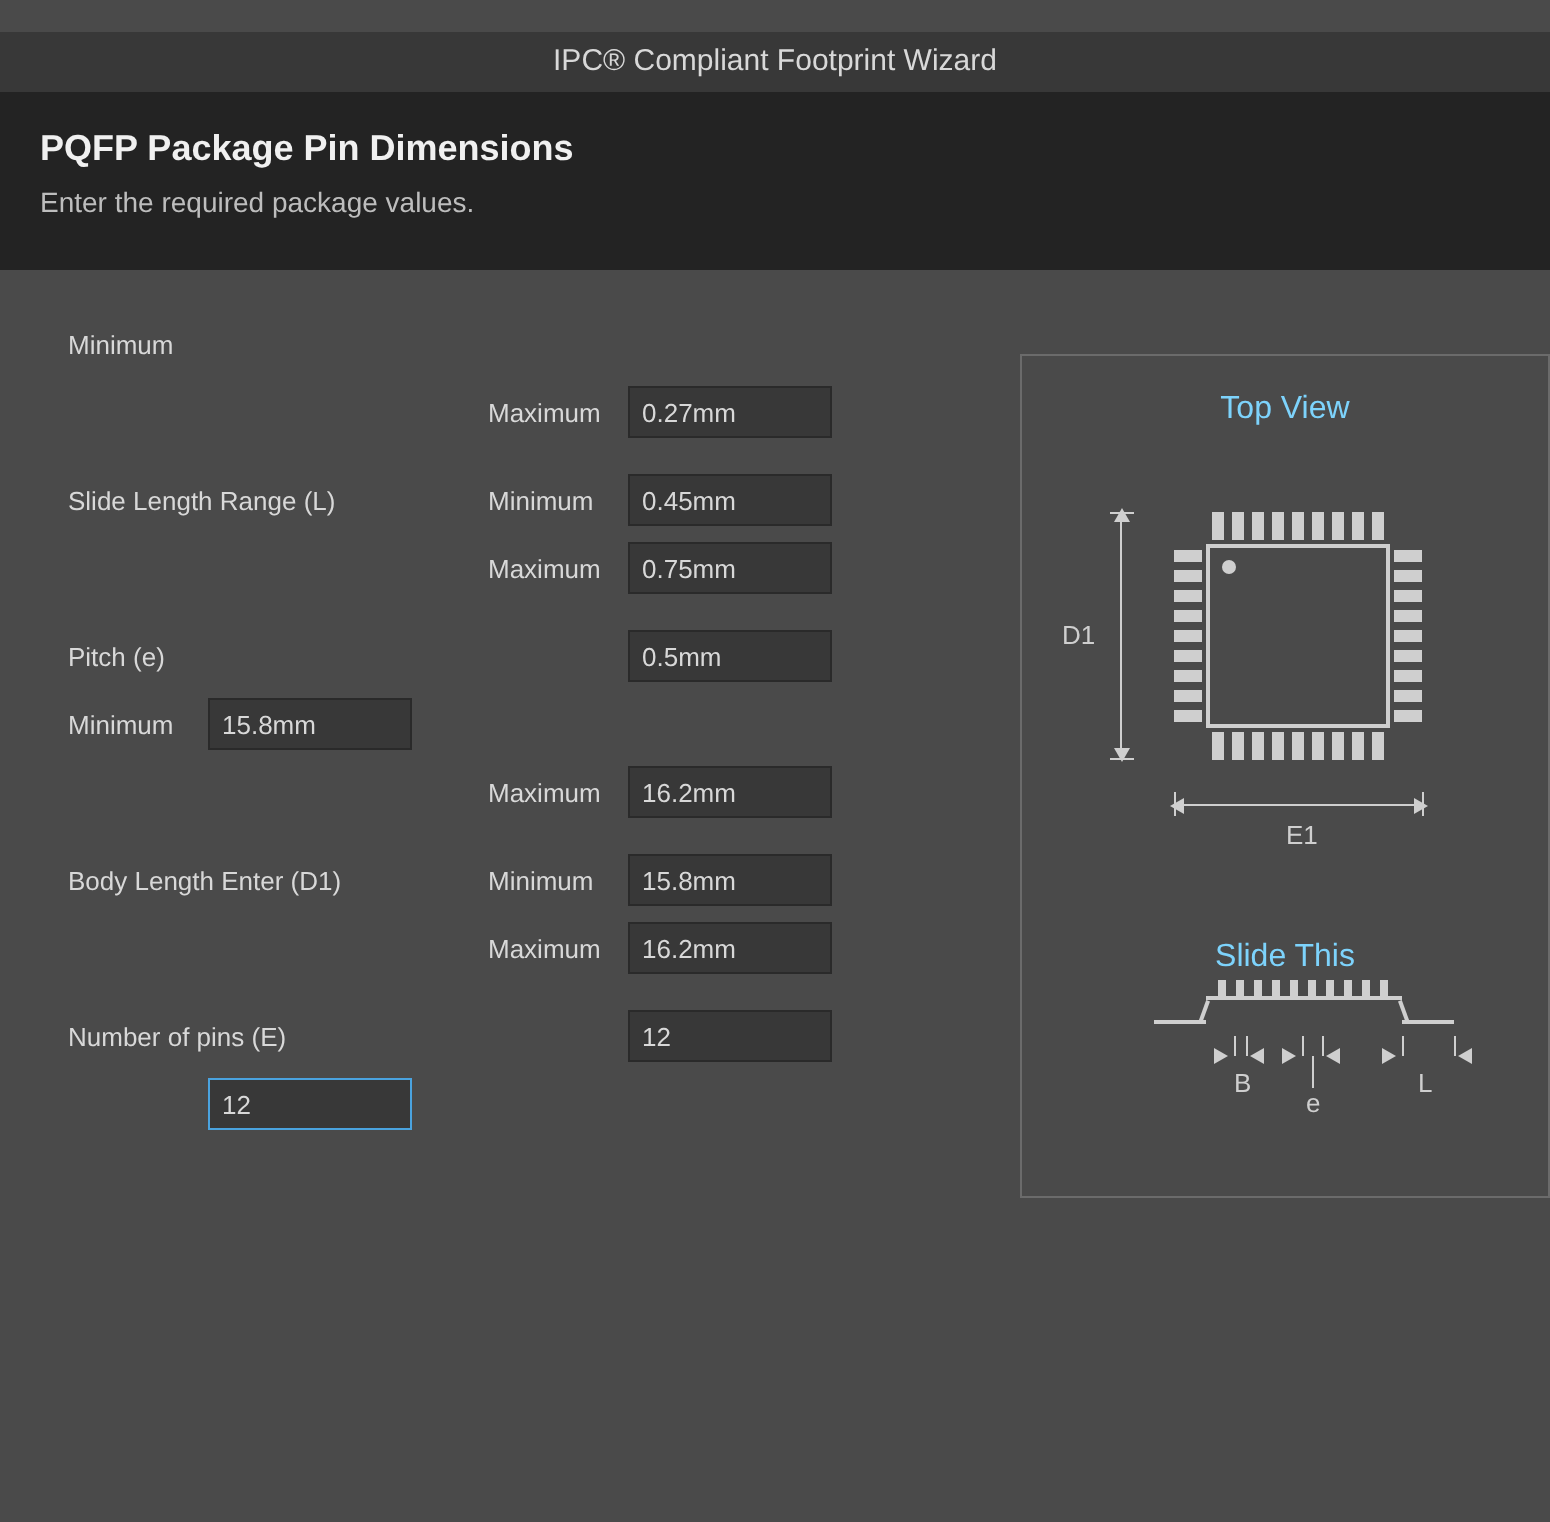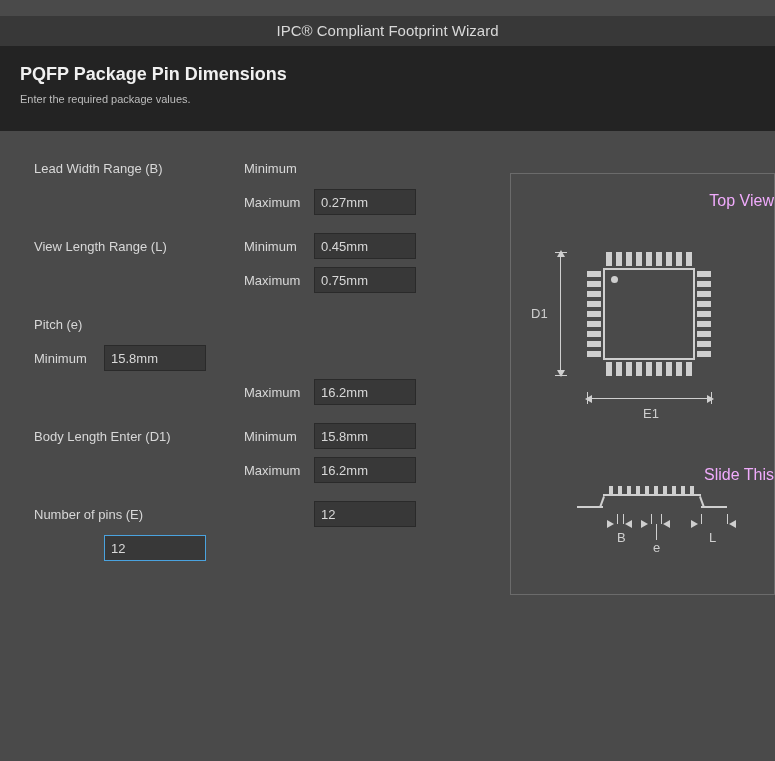--- a/index.html
+++ b/index.html
@@ -29,21 +29,21 @@
     background: #232323;
     padding: 18px 20px 26px 20px;
   }
   .header h1 {
     margin: 0 0 8px 0;
     font-size: 18px;
     font-weight: 700;
     color: #f0f0f0;
   }
   .header .subtitle {
-    font-size: 11px;
+    font-size: 14px;
     color: #bdbdbd;
   }
   .body-area {
     position: relative;
     padding: 20px 0 0 34px;
     height: 620px;
     background: #4a4a4a;
   }
   .form-col {
     width: 470px;
@@ -94,23 +94,23 @@
     top: 42px;
     left: 510px;
     width: 265px;
     height: 422px;
     border: 1px solid #6b6b6b;
     background: #4a4a4a;
     box-sizing: border-box;
     overflow: hidden;
   }
   .preview .view-title {
-    text-align: right;
+    text-align: center;
     font-size: 16px;
-    color: #f0abfc;
+    color: #7dd3fc;
     font-weight: 400;
   }
   .preview .top-title   { margin-top: 18px; }
   .preview .slide-title { margin-top: 46px; }
 
   
   .topview-wrap {
     position: relative;
     width: 100%;
     height: 210px;
@@ -211,45 +211,45 @@
 <div class="header">
   <h1>PQFP Package Pin Dimensions</h1>
   <div class="subtitle">Enter the required package values.</div>
 </div>
 
 <div class="body-area">
 
   <div class="form-col">
 
     <div class="form-row">
-      <div class="param-label">Lead Width Range (B)</div>
       <div class="sub-label">Minimum</div>
     </div>
     <div class="form-row">
       <div class="param-label"></div>
       <div class="sub-label">Maximum</div>
       <input class="value-input" value="0.27mm" style="">
     </div>
     <div class="group-gap"></div>
 
     <div class="form-row">
-      <div class="param-label">View Length Range (L)</div>
+      <div class="param-label">Slide Length Range (L)</div>
       <div class="sub-label">Minimum</div>
       <input class="value-input" value="0.45mm" style="">
     </div>
     <div class="form-row">
       <div class="param-label"></div>
       <div class="sub-label">Maximum</div>
       <input class="value-input" value="0.75mm" style="">
     </div>
     <div class="group-gap"></div>
 
     <div class="form-row">
       <div class="param-label">Pitch (e)</div>
       <div class="sub-label"></div>
+      <input class="value-input" value="0.5mm" style="">
     </div>
 
     <div class="form-row">
       <div class="sub-label">Minimum</div>
       <input class="value-input" value="15.8mm" style="">
     </div>
     <div class="form-row">
       <div class="param-label"></div>
       <div class="sub-label">Maximum</div>
       <input class="value-input" value="16.2mm" style="">

